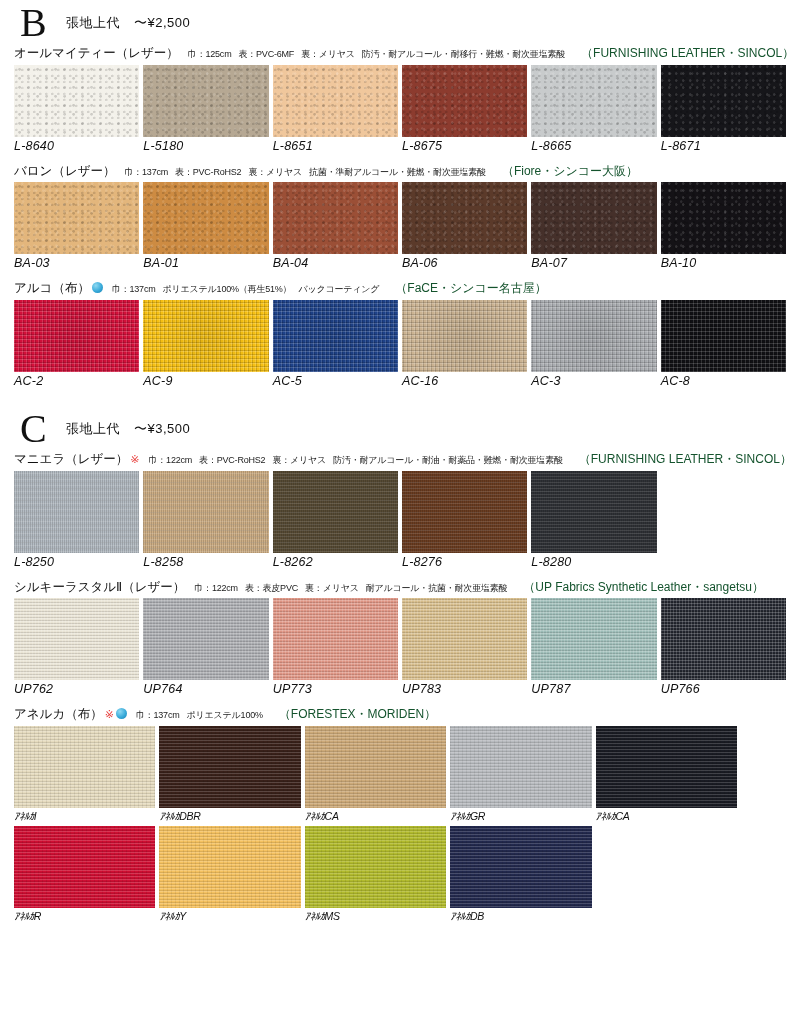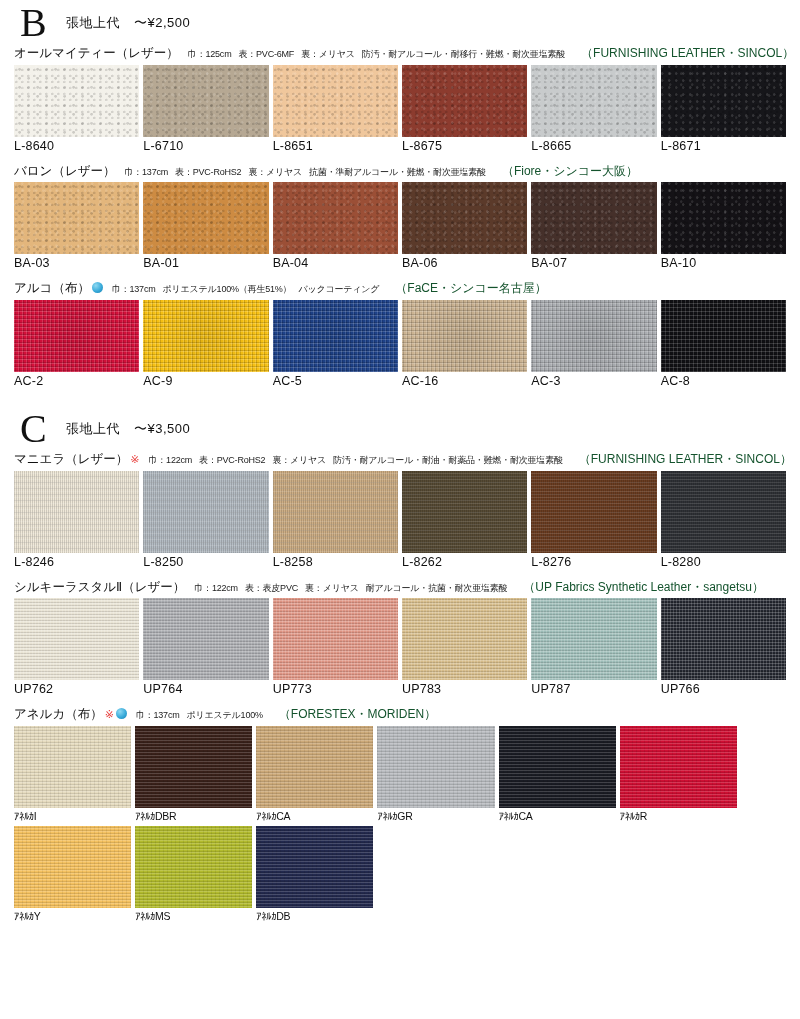--- a/index.html
+++ b/index.html
@@ -36,23 +36,23 @@
     display:inline-block; width:11px; height:11px; border-radius:50%;
     background:radial-gradient(circle at 35% 32%, #8fd9f2 0%, #35a8d8 58%, #1b7fae 100%);
     margin-left:2px; position:relative; top:1px;
   }
   .mat-spec { font-size:9px; color:#222; margin-left:9px; letter-spacing:-.2px; }
   .mat-spec .sp { margin-right:7px; }
   .mat-brand { font-size:12px; color:#14532d; margin-left:9px; }
 
   
   .row { margin-bottom:11px; }
-  .grid { display:grid; gap:4px; }
+  .grid { display:grid; gap:4px;font-style:italic; }
   .grid-6 { grid-template-columns:repeat(6,1fr); }
-  .grid-5 { grid-template-columns:repeat(6,1fr); width:723px; }
+  .grid-5 { grid-template-columns:repeat(5,1fr); width:723px; }
   .cell { }
   .swatch { width:100%; height:72px; display:block; }
   .swatch.tall { height:82px; }
   .swatch.anerka { height:82px; }
   .label { font-size:12.5px; color:#111; padding-top:2px; letter-spacing:.2px; }
   .label.small { font-size:10.5px; letter-spacing:-.3px; }
 </style>
 </head>
 <body>
 
@@ -81,21 +81,21 @@
               <div class="label">L-8640</div>
             </div>
             <div class="cell">
               <div class="swatch" style="background-color:#b6a893;
         background-image:
           radial-gradient(circle at 18% 22%, rgba(255,255,255,.13) 0 1px, transparent 1.6px),
           radial-gradient(circle at 62% 48%, rgba(0,0,0,.16) 0 1px, transparent 1.7px),
           radial-gradient(circle at 84% 78%, rgba(255,255,255,.10) 0 1px, transparent 1.5px),
           radial-gradient(circle at 38% 82%, rgba(0,0,0,.13) 0 1px, transparent 1.6px);
         background-size:7px 7px, 9px 9px, 11px 11px, 6px 6px;"></div>
-              <div class="label">L-6710</div>
+              <div class="label">L-5180</div>
             </div>
             <div class="cell">
               <div class="swatch" style="background-color:#f0c79c;
         background-image:
           radial-gradient(circle at 18% 22%, rgba(255,255,255,.13) 0 1px, transparent 1.6px),
           radial-gradient(circle at 62% 48%, rgba(0,0,0,.16) 0 1px, transparent 1.7px),
           radial-gradient(circle at 84% 78%, rgba(255,255,255,.10) 0 1px, transparent 1.5px),
           radial-gradient(circle at 38% 82%, rgba(0,0,0,.13) 0 1px, transparent 1.6px);
         background-size:7px 7px, 9px 9px, 11px 11px, 6px 6px;"></div>
               <div class="label">L-8651</div>
@@ -273,29 +273,20 @@
         </div>
         <div class="row">
           <div class="mat-line">
             <span class="mat-name">マニエラ（レザー）</span>
             <span class="mark-star">※</span>
             <span class="mat-spec"><span class="sp">巾：122cm</span><span class="sp">表：PVC-RoHS2</span><span class="sp">裏：メリヤス</span><span class="sp">防汚・耐アルコール・耐油・耐薬品・難燃・耐次亜塩素酸</span></span>
             <span class="mat-brand">（FURNISHING LEATHER・SINCOL）</span>
           </div>
           <div class="grid grid-6">
             <div class="cell">
-              <div class="swatch tall" style="background-color:#efe8d8;
-        background-image:
-          repeating-linear-gradient(0deg, rgba(255,255,255,.13) 0 1px, transparent 1px 3px),
-          repeating-linear-gradient(90deg, rgba(0,0,0,.14) 0 1px, transparent 1px 2px),
-          repeating-linear-gradient(0deg, rgba(0,0,0,.10) 0 1px, transparent 1px 6px);
-        background-size:3px 3px, 2px 2px, 6px 6px;"></div>
-              <div class="label">L-8246</div>
-            </div>
-            <div class="cell">
               <div class="swatch tall" style="background-color:#b4bcc3;
         background-image:
           repeating-linear-gradient(0deg, rgba(255,255,255,.13) 0 1px, transparent 1px 3px),
           repeating-linear-gradient(90deg, rgba(0,0,0,.14) 0 1px, transparent 1px 2px),
           repeating-linear-gradient(0deg, rgba(0,0,0,.10) 0 1px, transparent 1px 6px);
         background-size:3px 3px, 2px 2px, 6px 6px;"></div>
               <div class="label">L-8250</div>
             </div>
             <div class="cell">
               <div class="swatch tall" style="background-color:#cdae85;

